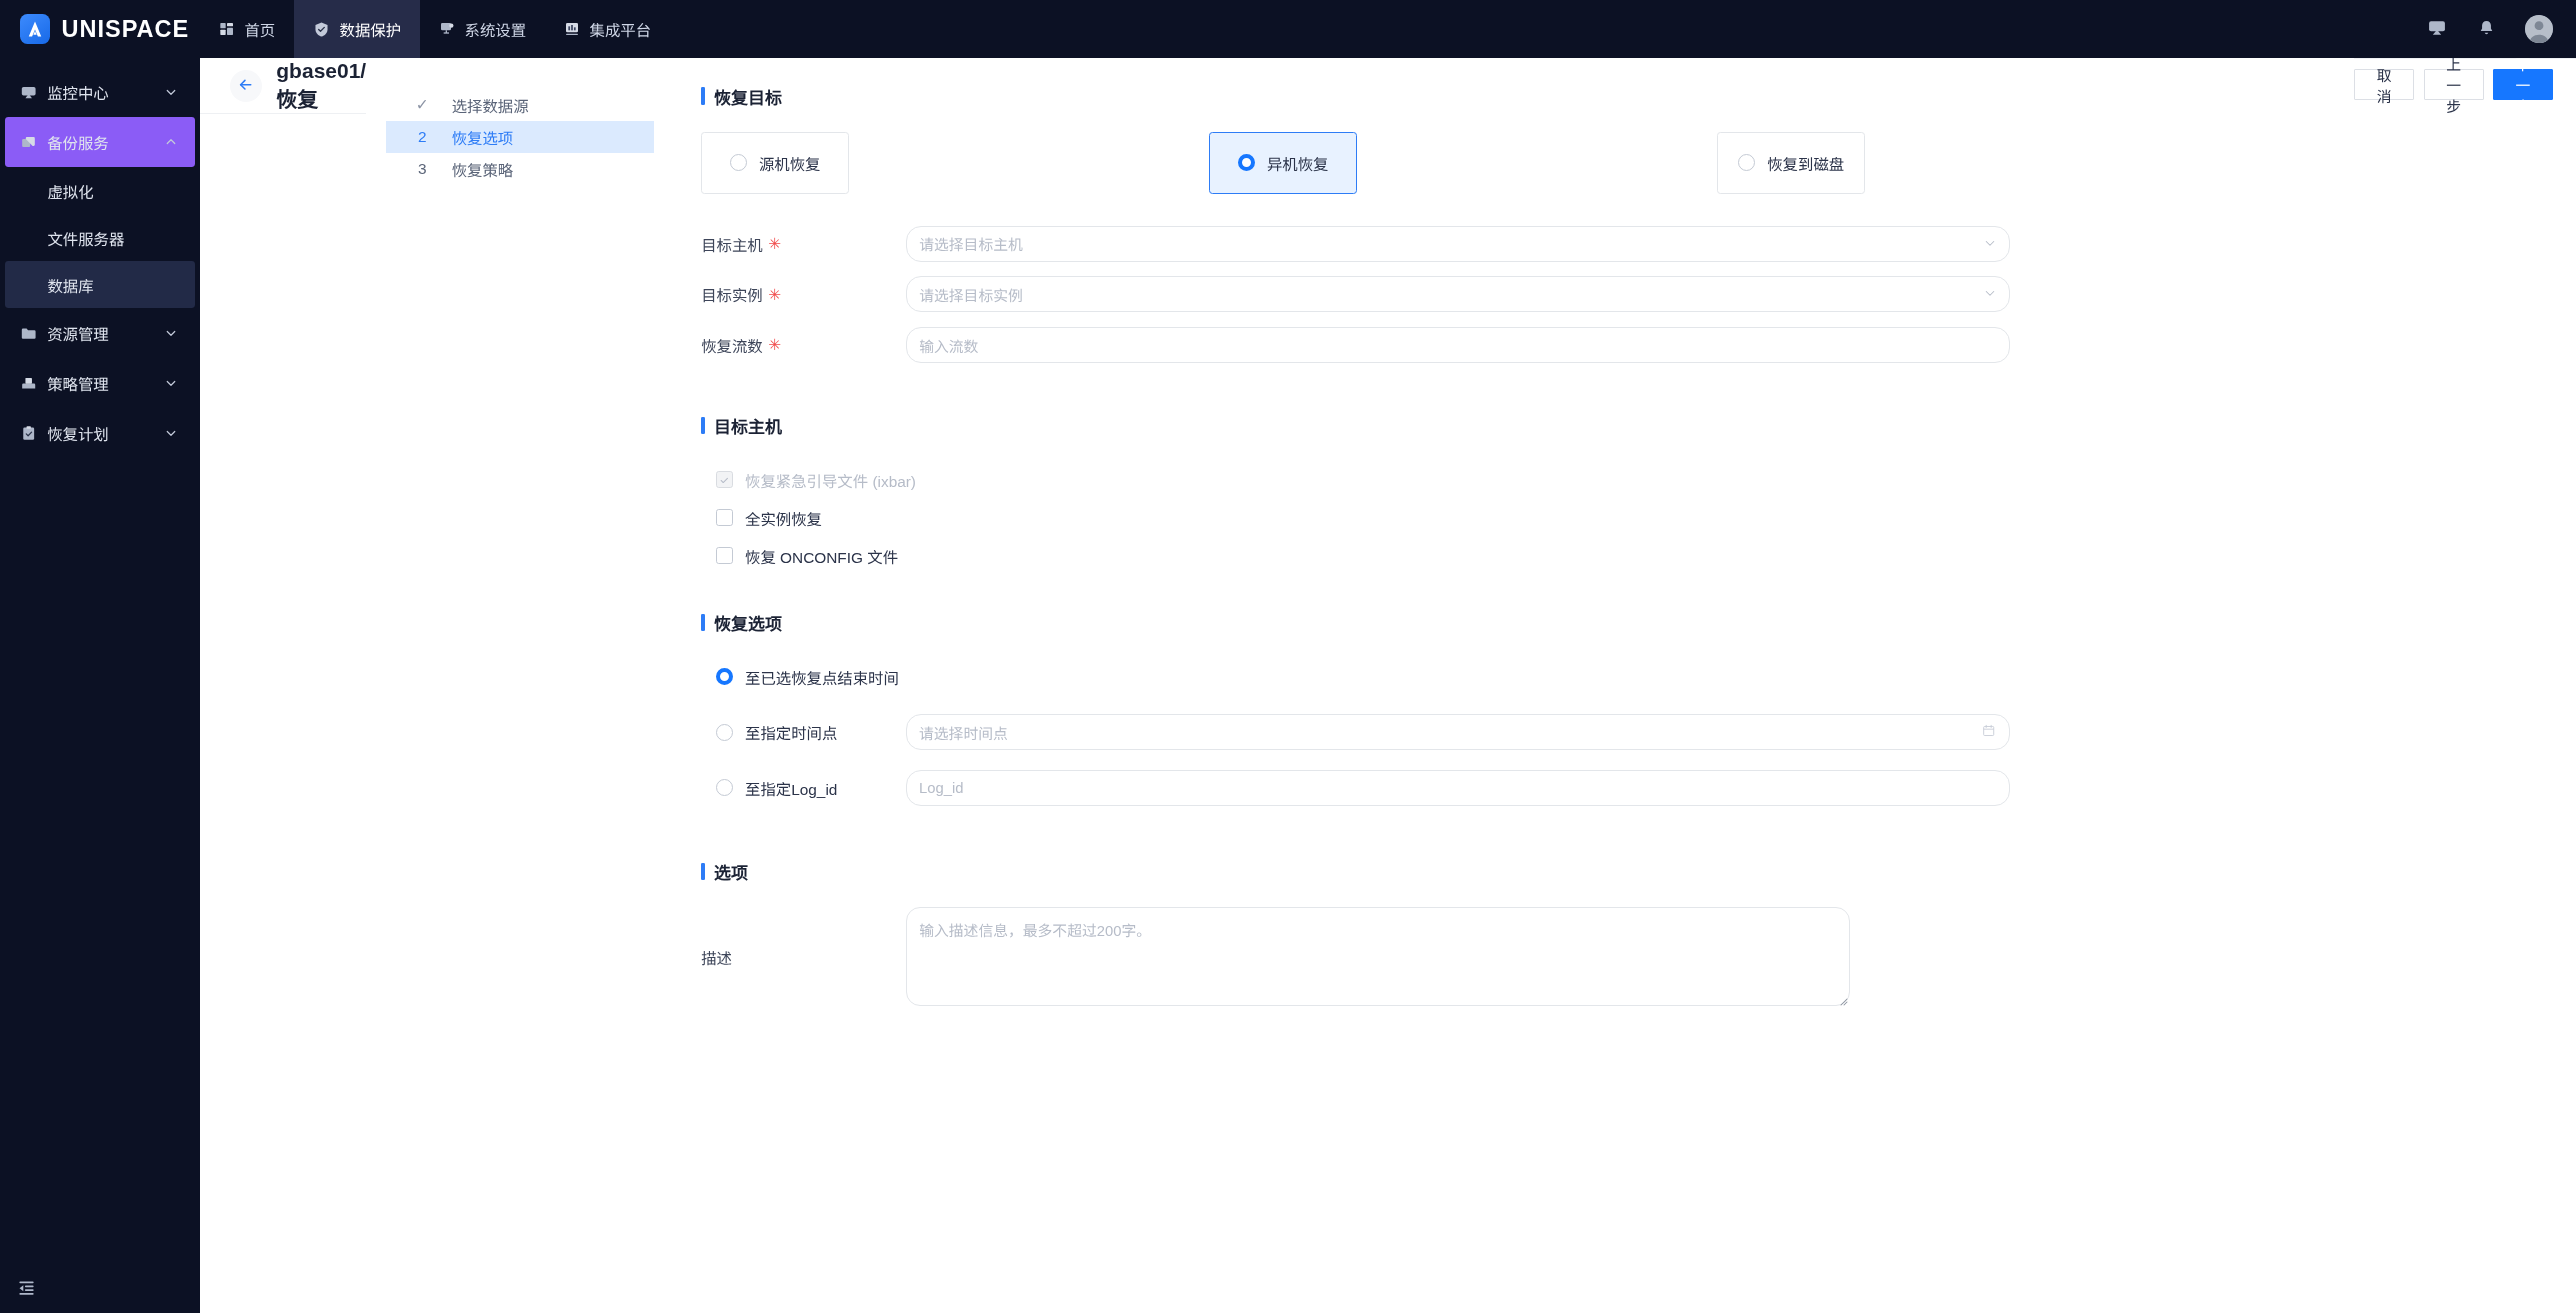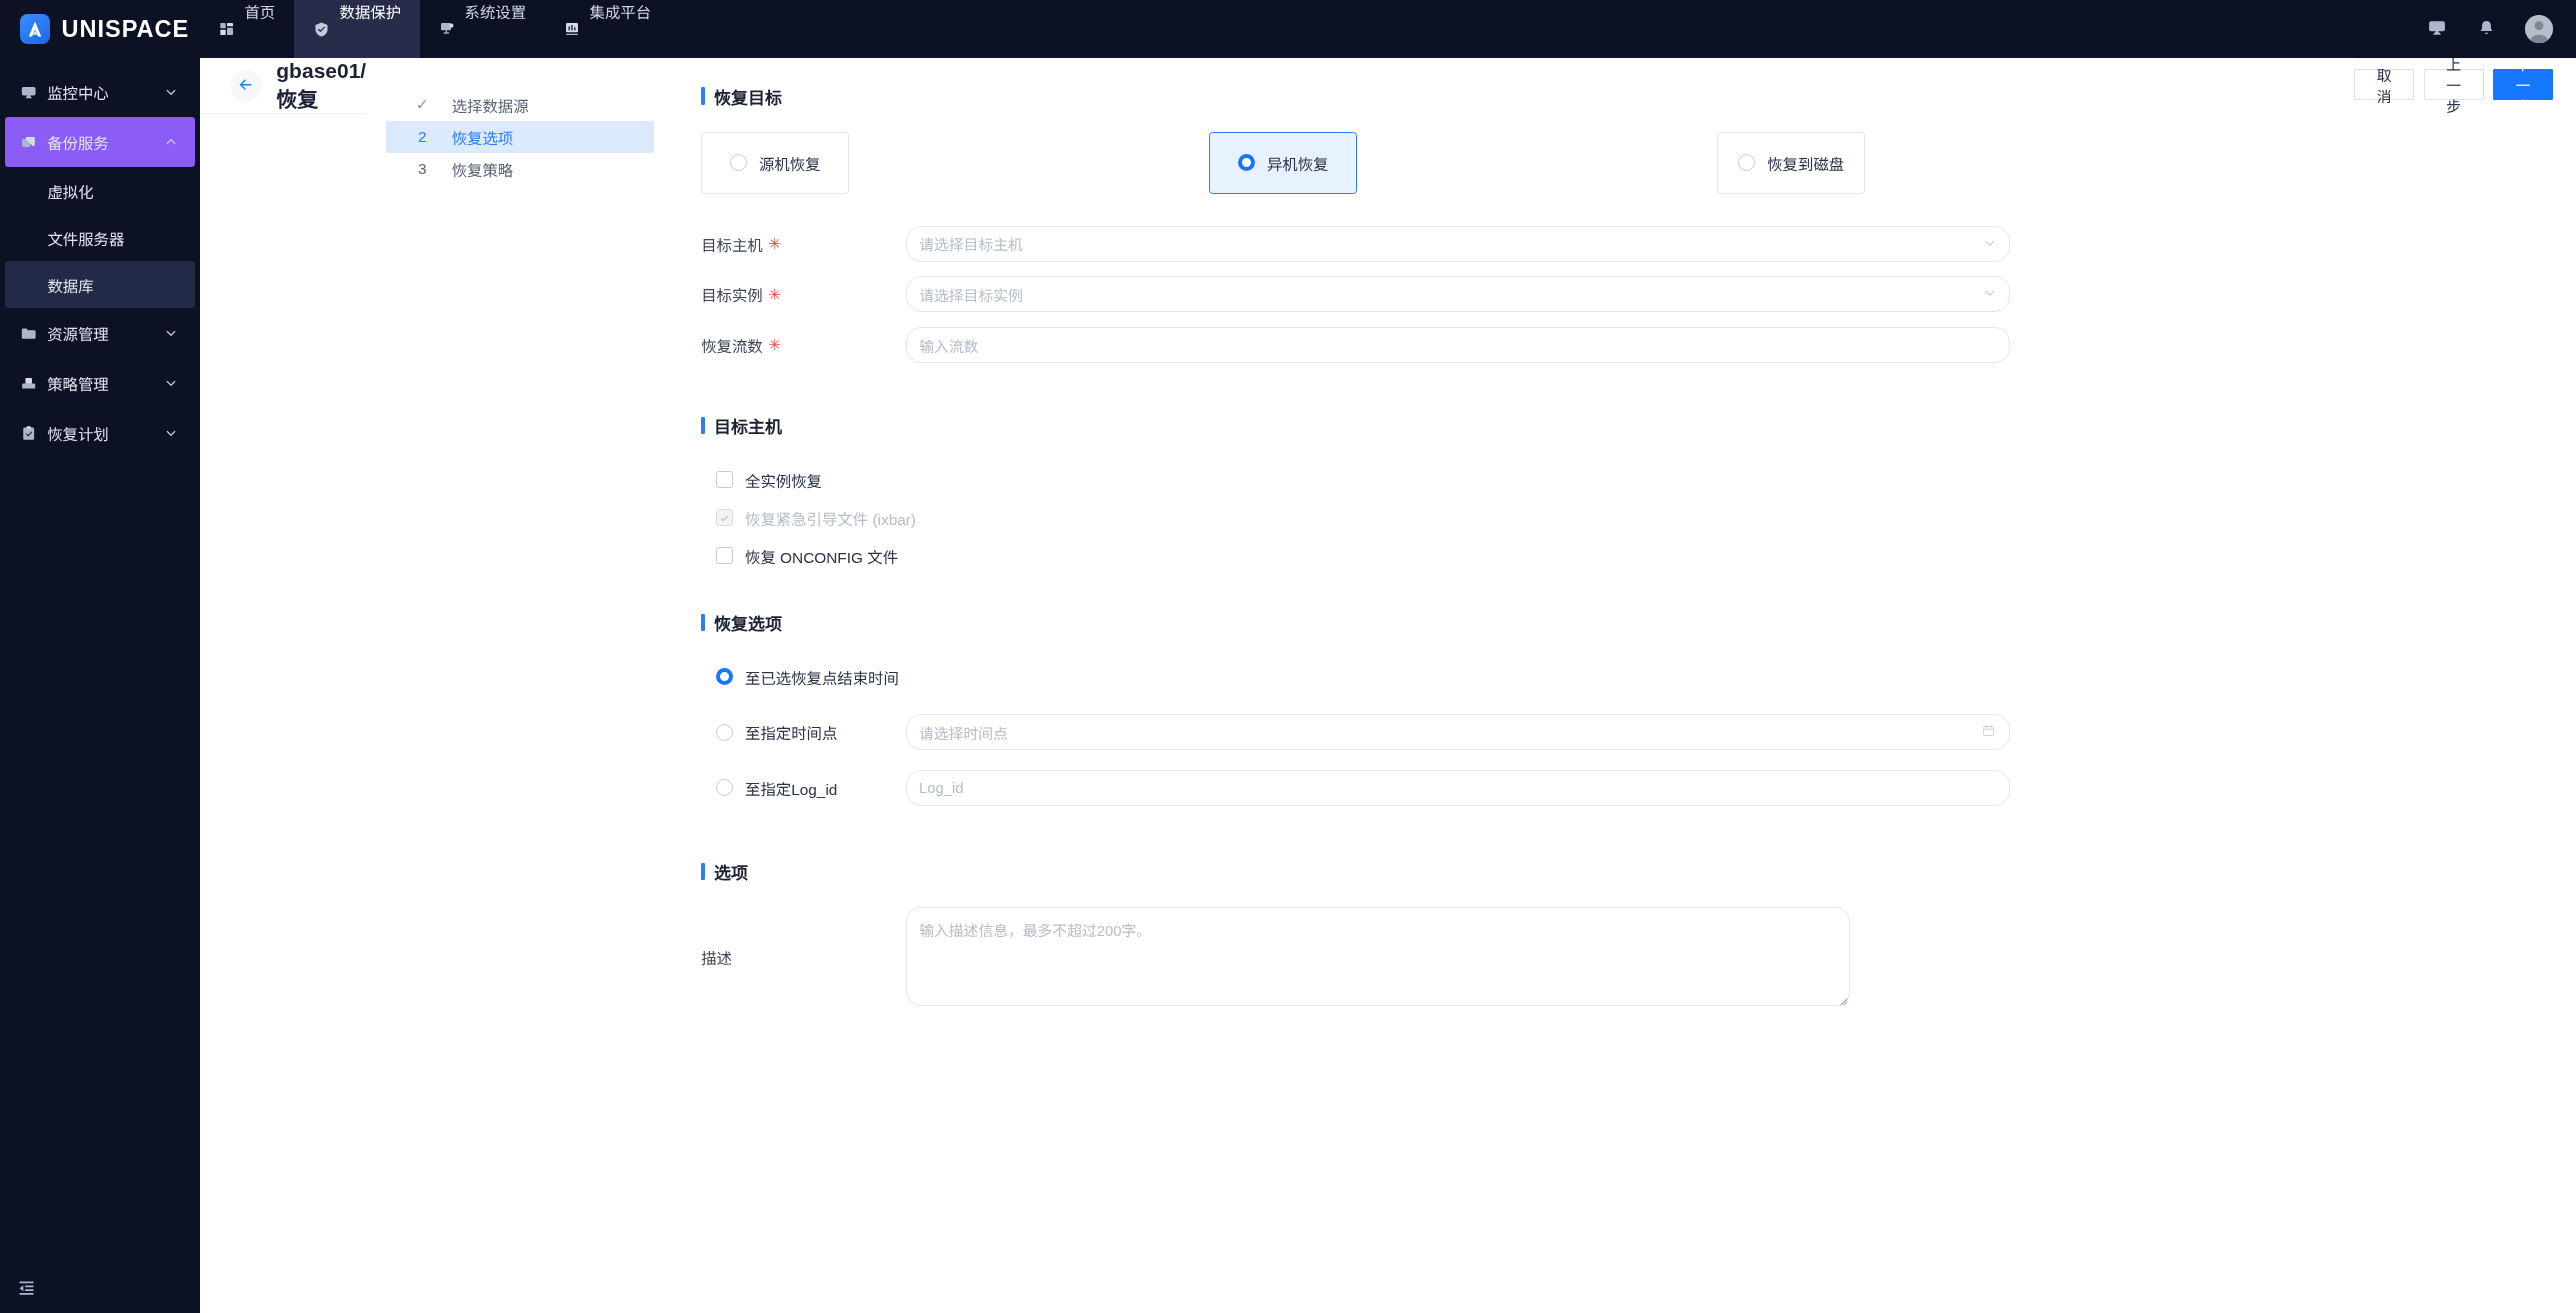--- a/index.html
+++ b/index.html
@@ -29,21 +29,21 @@
     background: linear-gradient(145deg,#3d8bfd,#1769e8);
     display: flex; align-items: center; justify-content: center;
     flex: 0 0 29.5px;
   }
   .brand-name {
     color: #ffffff; font-size: 23.5px; font-weight: 700;
     letter-spacing: 1px;
   }
   .topnav { display: flex; align-items: stretch; height: 100%; }
   .topnav-item {
-    display: flex; gap: 9.4px;
+    display: flex; align-items: center; gap: 9.4px;
     padding: 0 19px; height: 100%;
     color: #cfd6e6; font-size: 15.4px; cursor: pointer;
     white-space: nowrap;
   }
   .topnav-item.active { background: #262c49; color: #ffffff; }
   .topnav-icon { display: flex; align-items: center; }
   .topbar-right {
     position: absolute; right: 23px; top: 0; height: 100%;
     display: flex; align-items: center; gap: 29.5px;
   }
@@ -480,31 +480,31 @@
         </div>
 
         <div class="sect-gap"></div>
 
         <div class="sect-title">
           <span class="sect-bar"></span>
           <span>目标主机</span>
         </div>
 
         <div class="chk-row">
-          <span class="chk-box"></span>
-          <span class="chk-label">全实例恢复</span>
-        </div>
-
-        <div class="chk-row">
           <span class="chk-box disabled">
             <svg width="10.7" height="10.7" viewBox="0 0 16 16">
                 <path d="M3.2 8.2 L6.3 11.3 L12.6 4.9" stroke="#b6bcc8" stroke-width="1.6" fill="none" stroke-linecap="round" stroke-linejoin="round"></path>
               </svg>
           </span>
           <span class="chk-label disabled">恢复紧急引导文件 (ixbar)</span>
+        </div>
+
+        <div class="chk-row">
+          <span class="chk-box"></span>
+          <span class="chk-label">全实例恢复</span>
         </div>
 
         <div class="chk-row">
           <span class="chk-box"></span>
           <span class="chk-label">恢复 ONCONFIG 文件</span>
         </div>
 
         <div class="sect-gap"></div>
 
         <div class="sect-title">

